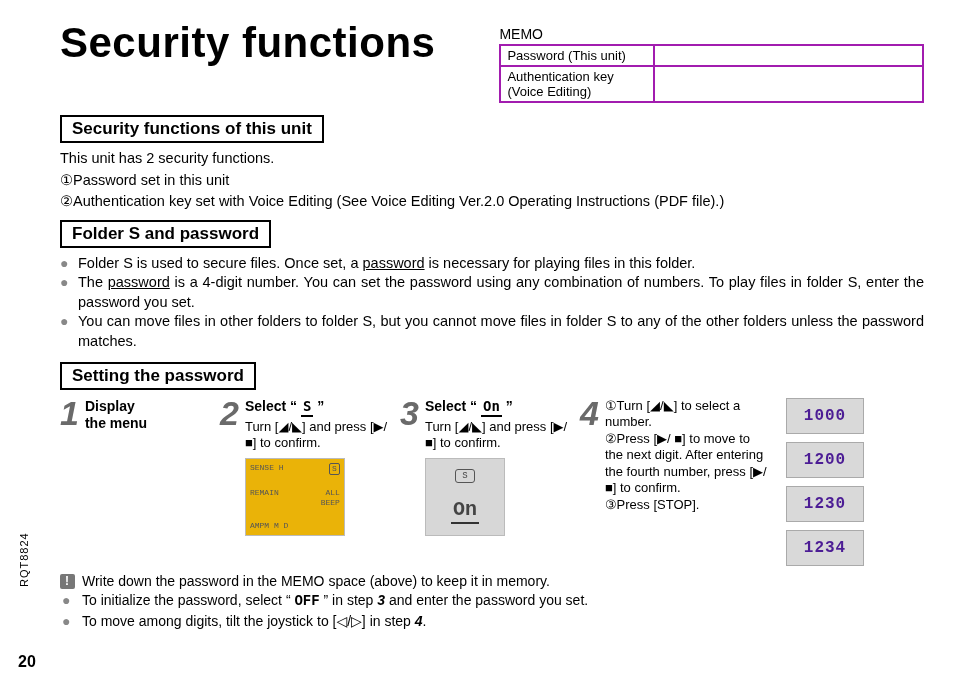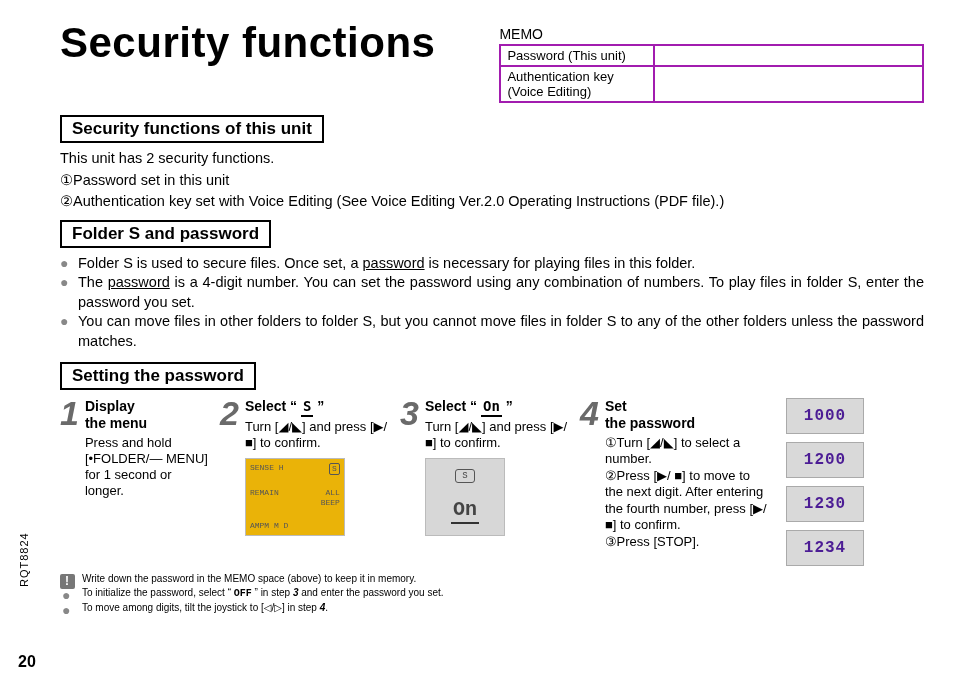--- a/index.html
+++ b/index.html
@@ -177,21 +177,21 @@
     width: 18px; height: 12px; border:1px solid #555; border-radius:3px;
     display:flex; align-items:center; justify-content:center; font-size:9px;
   }
   .device-lcd2 .on-text {
     font-size: 20px; font-weight:bold; border-bottom:2px solid #333; padding:0 2px;
   }
   .notes {
     margin-top: 6px;
   }
   .note-line {
-    font-size: 10px;
+    font-size: 14px;
     line-height: 1.4;
     position: relative;
     padding-left: 22px;
   }
   .note-line.excl::before {
     content: "";
     width: 15px; height: 15px;
     background: #777;
     position:absolute; left:0; top:2px;
     border-radius:2px;
@@ -267,21 +267,20 @@
 
   <div class="subhead">Setting the password</div>
 
   <div class="steps">
 
     <div class="step" style="width:150px">
       <div class="step-num">1</div>
       <div class="step-body">
         <div class="step-title" style="white-space:pre-line">Display
 the menu</div>
-        <div>Press and hold [•FOLDER/— MENU] for 1 second or longer.</div>
       </div>
     </div>
 
     <div class="step" style="width:170px">
       <div class="step-num">2</div>
       <div class="step-body">
         <div class="step-title">
           <span>Select “ </span><span class="underbox">S</span><span> ”</span>
         </div>
         <div>Turn [◢/◣] and press [▶/■] to confirm.</div>
@@ -311,22 +310,20 @@
         <div class="device-lcd2">
           <div class="s-badge">S</div>
           <div class="on-text">On</div>
         </div>
       </div>
     </div>
 
     <div class="step" style="width:190px">
       <div class="step-num">4</div>
       <div class="step-body">
-        <div class="step-title" style="white-space:pre-line">Set
-the password</div>
         <ul class="step4-list">
           <li>①Turn [◢/◣] to select a number.</li>
           <li>②Press [▶/ ■] to move to the next digit. After entering the fourth number, press [▶/ ■] to confirm.</li>
           <li>③Press [STOP].</li>
         </ul>
       </div>
     </div>
 
     <div class="lcd-col">
       <div class="lcd-small seg">1000</div>

